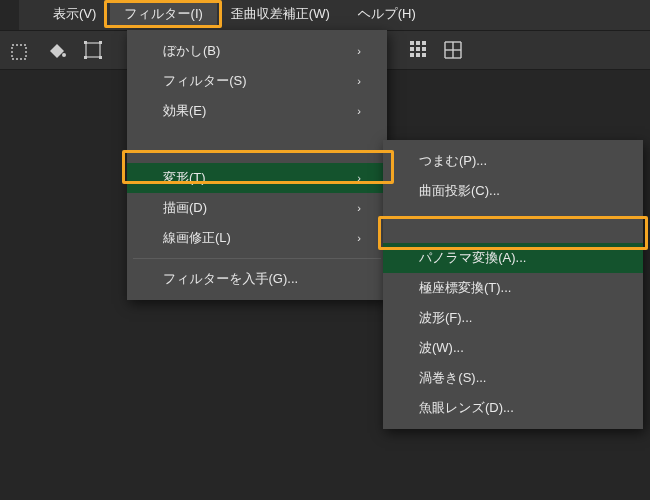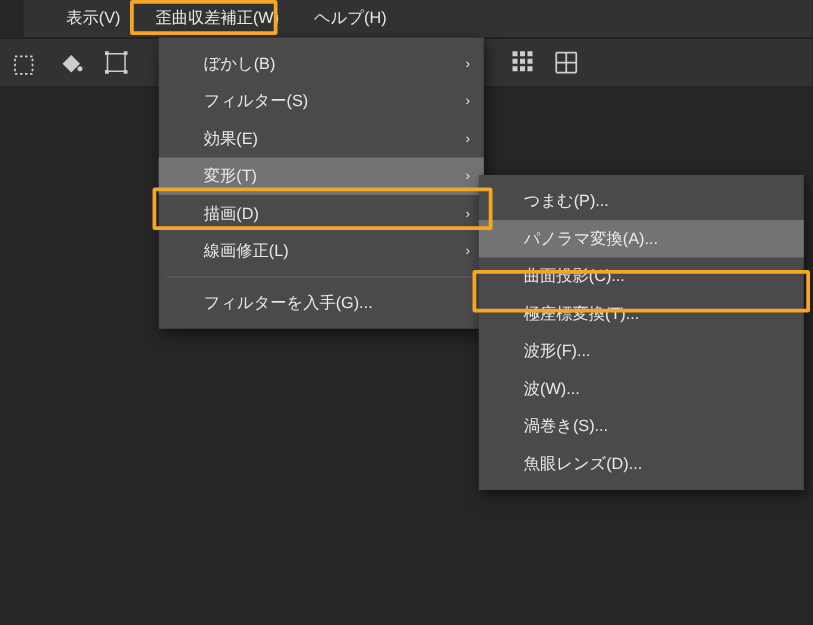--- a/index.html
+++ b/index.html
@@ -67,30 +67,31 @@
   }
   .dropdown.secondary {
     left: 383px;
     top: 140px;
   }
   .dd-item {
     display: flex;
     align-items: center;
     justify-content: space-between;
     height: 30px;
-    padding: 0 11px 0 36px;
+    padding: 0 26px 0 36px;
     color: #e8e8e8;
     cursor: pointer;
   }
   .dd-item .chevron {
     font-size: 11px;
     color: #e8e8e8;
   }
   .dd-item.hovered {
-    background: #737373;
+    background: #14532d;
+    margin-top: 37px;
   }
   .dd-sep {
     height: 1px;
     background: #5c5c5c;
     margin: 5px 6px;
   }
 
   
   .hl {
     position: absolute;
@@ -107,20 +108,21 @@
     position: absolute;
     left: 0; top: 70px; right: 0; bottom: 0;
     background: #262626;
   }
 </style>
 </head>
 <body>
 
 <div class="menubar">
   <div class="menu-item">表示(V)</div>
+  <div class="menu-item active">フィルター(I)</div>
   <div class="menu-item">歪曲収差補正(W)</div>
   <div class="menu-item">ヘルプ(H)</div>
 </div>
 
 <div class="toolbar">
   <div class="tool-btn">
     <svg width="22" height="22" viewBox="0 0 22 22">
       <rect x="2" y="6" width="14" height="14" fill="none" stroke="#cdcdcd" stroke-width="1.4" stroke-dasharray="2 2"></rect>
     </svg>
   </div>
@@ -201,25 +203,25 @@
   <div class="dd-sep"></div>
   <div class="dd-item">
     <span>フィルターを入手(G)...</span>
   </div>
 </div>
 
 <div class="dropdown secondary">
   <div class="dd-item">
     <span>つまむ(P)...</span>
   </div>
+  <div class="dd-item">
+    <span>曲面投影(C)...</span>
+  </div>
   <div class="dd-item hovered">
     <span>パノラマ変換(A)...</span>
-  </div>
-  <div class="dd-item">
-    <span>曲面投影(C)...</span>
   </div>
   <div class="dd-item">
     <span>極座標変換(T)...</span>
   </div>
   <div class="dd-item">
     <span>波形(F)...</span>
   </div>
   <div class="dd-item">
     <span>波(W)...</span>
   </div>

